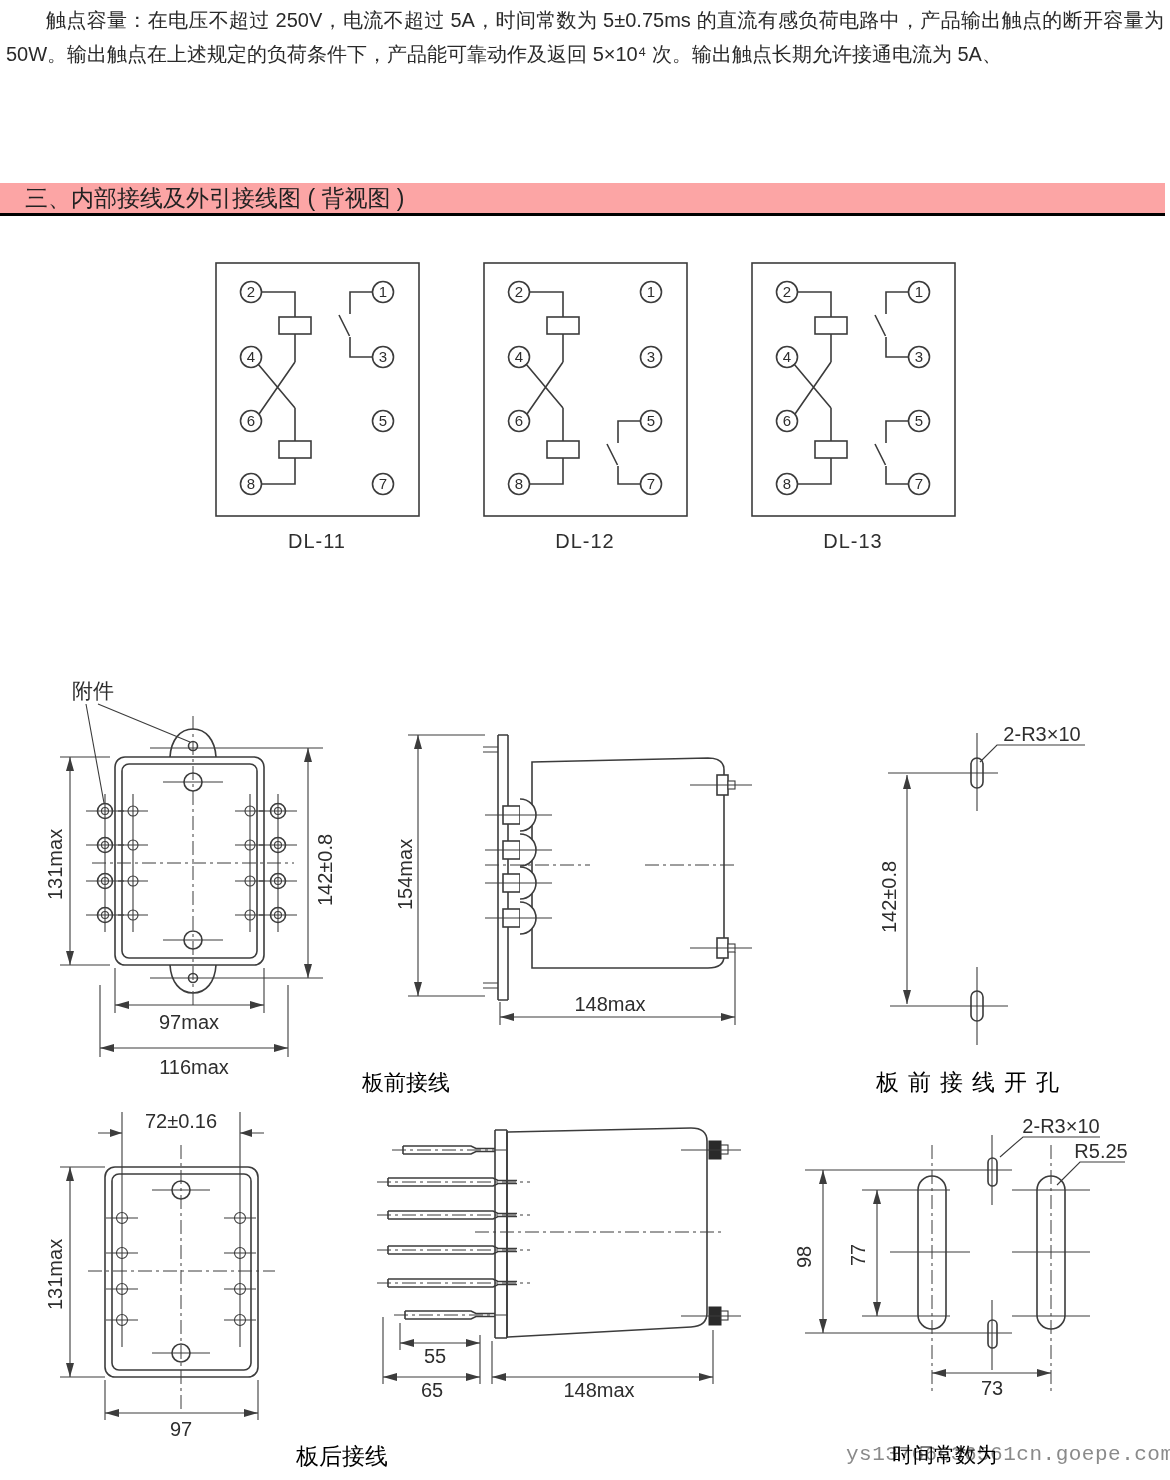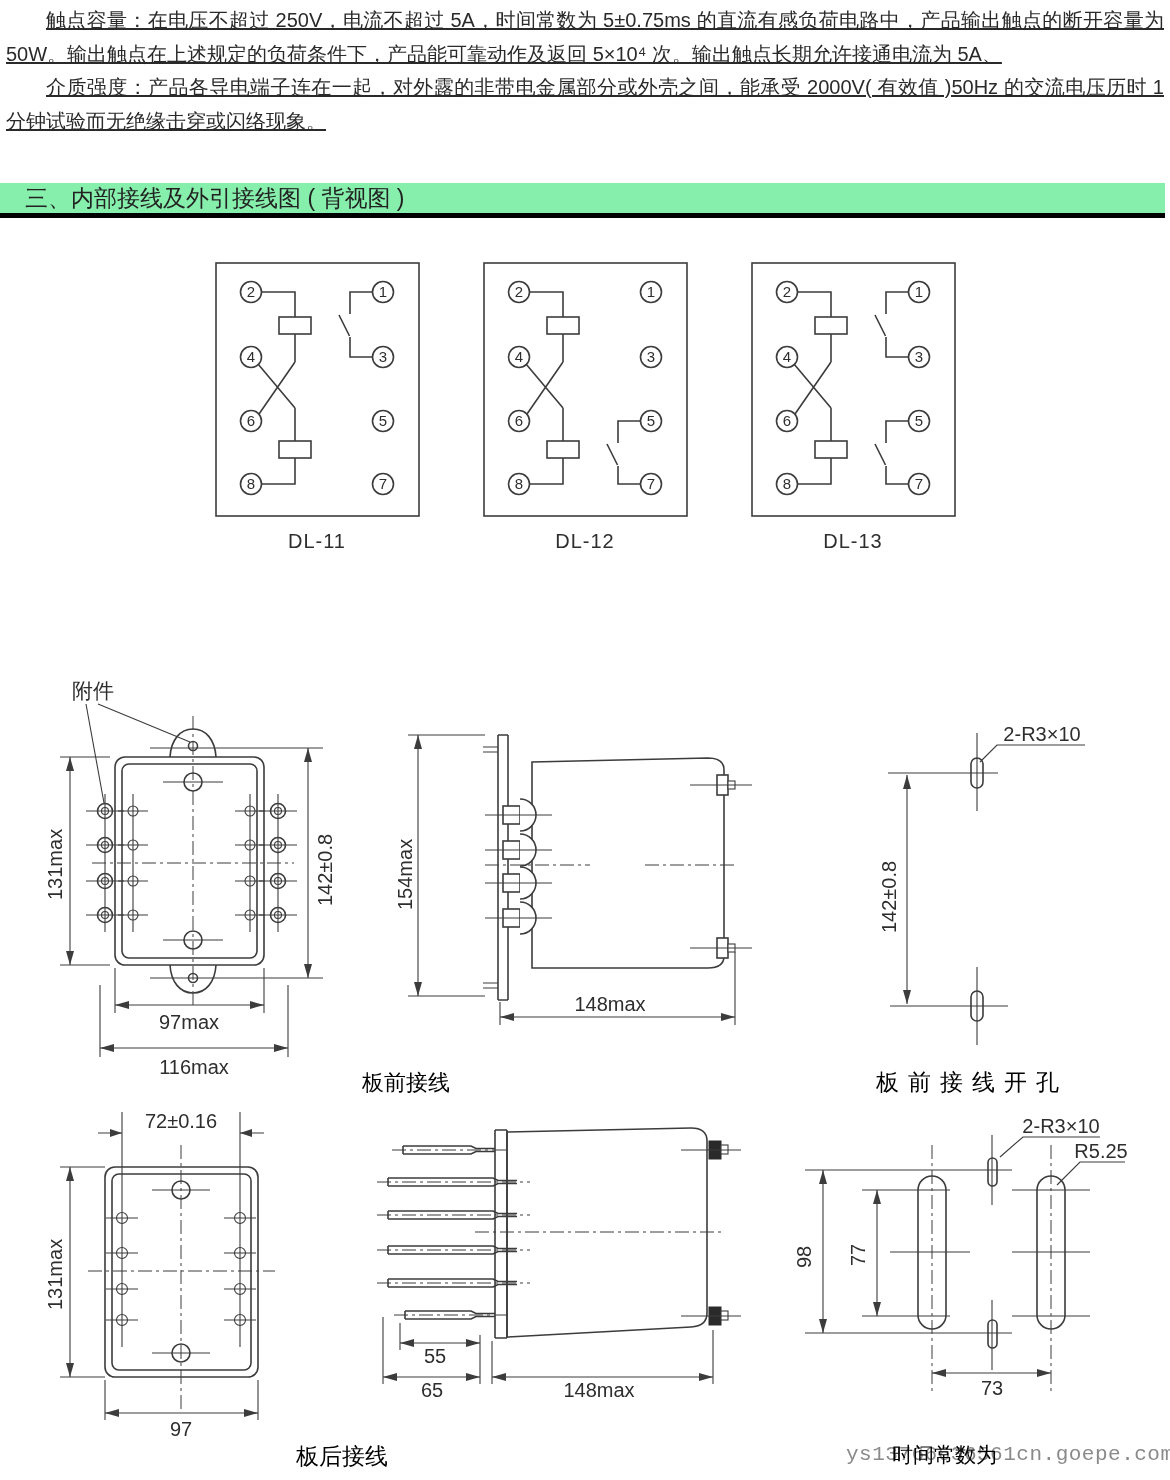--- a/index.html
+++ b/index.html
@@ -1,22 +1,22 @@
 <!DOCTYPE html>
 <html><head>
 <meta charset="utf-8">
 <style>
   html,body{margin:0;padding:0;}
   body{width:1170px;height:1480px;background:#ffffff;font-family:"Liberation Sans",sans-serif;}
   .page{position:relative;width:1170px;height:1480px;background:#fff;overflow:hidden;}
   .intro{position:absolute;left:0;top:4px;width:1158px;padding:0 6px;color:#2a2a2a;
-         font-size:20px;line-height:33.5px;text-align:justify;text-decoration:underline;}
+         font-size:20px;line-height:33.5px;text-align:justify;}
   .intro p{margin:0;text-indent:2em;}
-  .section-bar{position:absolute;left:0;width:1165px;height:30px;background:#86efac;
-               border-bottom:5px solid #000000;}
+  .section-bar{position:absolute;left:0;width:1165px;height:30px;background:#fca5a5;
+               border-bottom:3px solid #000000;}
   .section-bar span{display:inline-block;padding-left:25px;font-size:23px;line-height:30px;color:#222;}
   .bar-wiring{top:183px;}
   .bar-outline{top:622px;}
   .fig{position:absolute;}
   .caption{position:absolute;color:#000000;white-space:nowrap;}
   .cap-front-side{left:362px;top:1068px;font-size:22px;}
   .cap-front-drill{left:876px;top:1067px;font-size:23px;letter-spacing:9px;}
   .cap-rear-side{left:296px;top:1441px;font-size:23px;}
   .cap-rear-drill{left:892px;top:1441px;font-size:21px;z-index:2;}
   .watermark{position:absolute;left:846px;top:1443px;font-family:"Liberation Mono","DejaVu Sans Mono",monospace;
@@ -30,21 +30,20 @@
   .dfill{fill:#2a2a2a;stroke:#2a2a2a;}
   text.lab{fill:#2e2e2e;stroke:none;font-family:"Liberation Sans",sans-serif;}
 </style>
 </head>
 <body>
 
 <div class="page">
 
   <div class="intro">
     <p>触点容量：在电压不超过 250V，电流不超过 5A，时间常数为 5±0.75ms 的直流有感负荷电路中，产品输出触点的断开容量为 50W。输出触点在上述规定的负荷条件下，产品能可靠动作及返回 5×10⁴ 次。输出触点长期允许接通电流为 5A、</p>
-    <p>介质强度：产品各导电端子连在一起，对外露的非带电金属部分或外壳之间，能承受 2000V( 有效值 )50Hz 的交流电压历时 1 分钟试验而无绝缘击穿或闪络现象。</p>
   </div>
 
   <div class="section-bar bar-wiring">
     <span>三、内部接线及外引接线图 ( 背视图 )</span>
   </div>
 
   <svg class="fig" style="left:205px;top:257px;" width="225" height="300" viewBox="0 0 225 300">
     <g>
       <rect class="ln" x="11" y="6" width="203" height="253"></rect>
       <rect class="ln" x="74" y="60" width="32" height="17"></rect>

